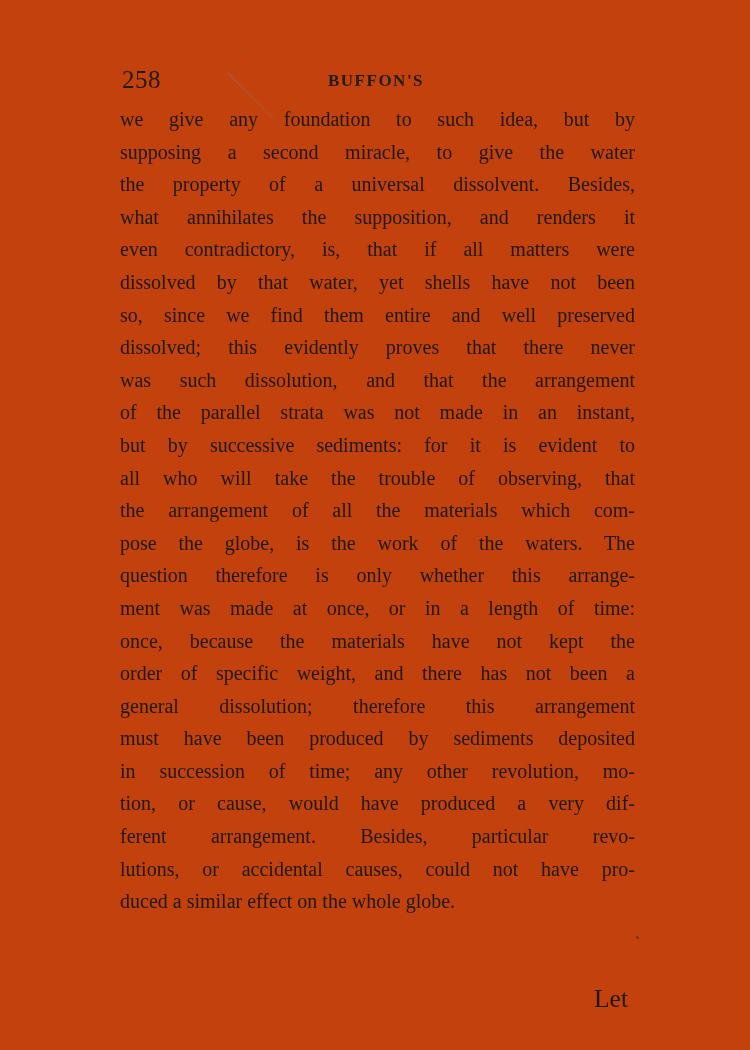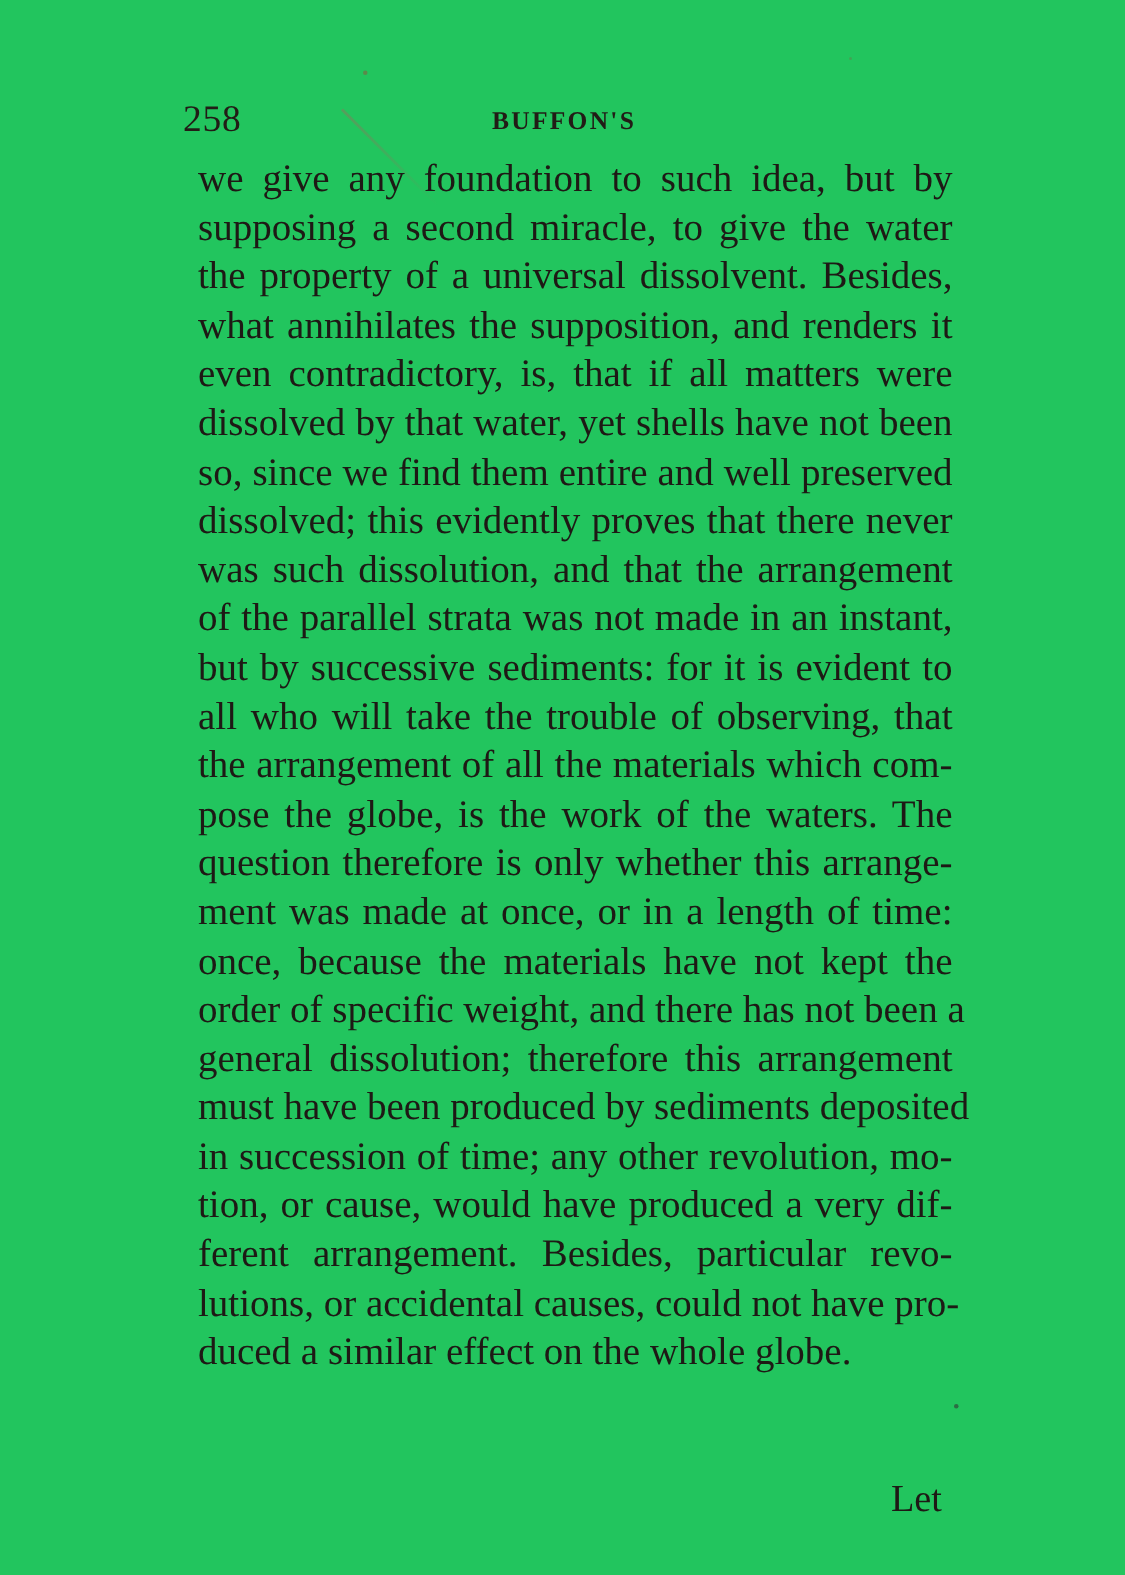--- a/index.html
+++ b/index.html
@@ -12,21 +12,21 @@
       height: 1050px;
       position: relative;
       overflow: hidden;
       font-family: "Liberation Serif", "DejaVu Serif", serif;
       color: #1c1814;
     }
     .page {
       position: absolute;
       left: 0; top: 0;
       width: 750px; height: 1050px;
-      background: #22c55e;
+      background: #c2410c;
     }
     .running-head {
       position: absolute;
       left: 122px;
       top: 66px;
       width: 512px;
       height: 30px;
     }
     .page-number {
       position: absolute;
@@ -50,26 +50,25 @@
     .body-text {
       position: absolute;
       left: 120px;
       top: 103px;
       width: 515px;
     }
     .line {
       display: block;
       height: 32.6px;
       line-height: 32.6px;
-      font-size: 26px;
+      font-size: 20px;
       white-space: nowrap;
       text-align: justify;
       text-align-last: justify;
       color: #1e1915;
-      margin-left: 12px;
     }
     .line.last {
       text-align: center;
       text-align-last: left;
     }
     .catchword {
       position: absolute;
       left: 594px;
       top: 984px;
       font-size: 25.5px;

